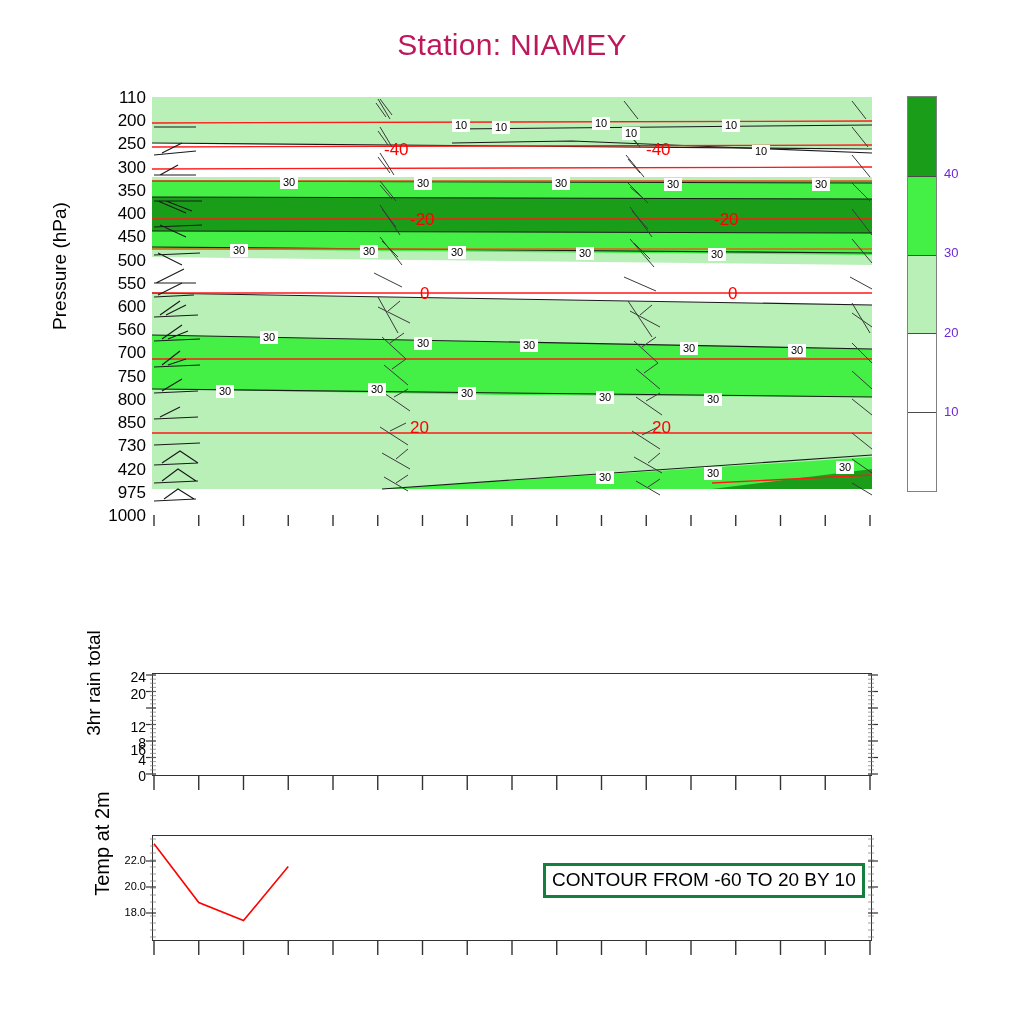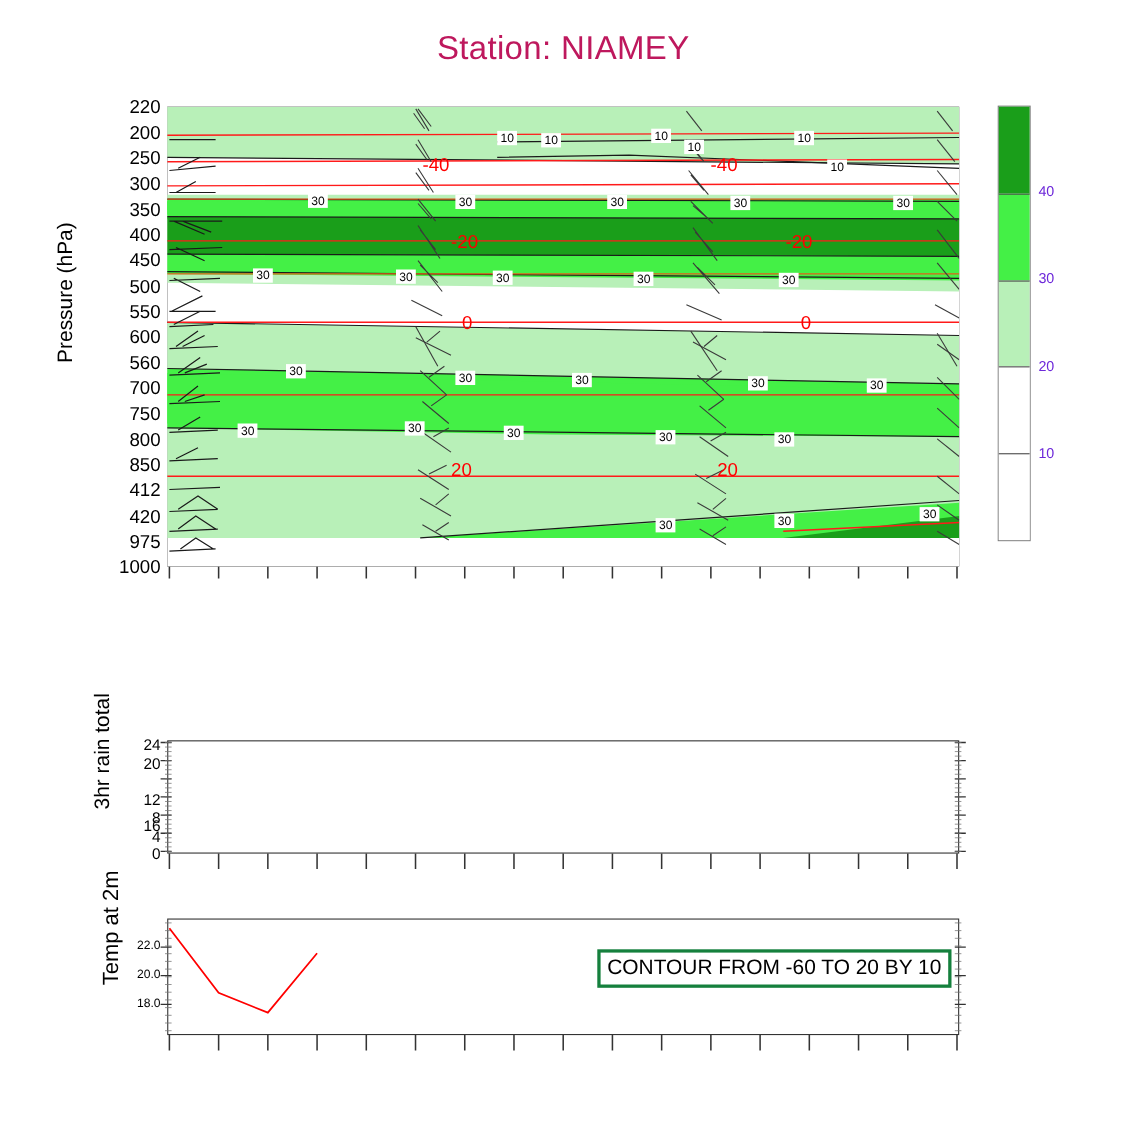--- a/index.html
+++ b/index.html
@@ -67,36 +67,36 @@
 
   .tick-axis{position:absolute;}
 </style>
 </head>
 <body>
 
 <div class="abs" id="title">Station: NIAMEY</div>
 
 <div class="abs" id="ylabel-pressure">Pressure (hPa)</div>
 <div class="abs" id="main-ylabels">
-    <div class="ylab" style="top: -8px;">220</div>
+    <div class="ylab" style="top: -8px;">110</div>
     <div class="ylab" style="top: 15.2222px;">200</div>
     <div class="ylab" style="top: 38.4444px;">250</div>
     <div class="ylab" style="top: 61.6667px;">300</div>
     <div class="ylab" style="top: 84.8889px;">350</div>
     <div class="ylab" style="top: 108.111px;">400</div>
     <div class="ylab" style="top: 131.333px;">450</div>
     <div class="ylab" style="top: 154.556px;">500</div>
     <div class="ylab" style="top: 177.778px;">550</div>
     <div class="ylab" style="top: 201px;">600</div>
     <div class="ylab" style="top: 224.222px;">560</div>
     <div class="ylab" style="top: 247.444px;">700</div>
     <div class="ylab" style="top: 270.667px;">750</div>
     <div class="ylab" style="top: 293.889px;">800</div>
     <div class="ylab" style="top: 317.111px;">850</div>
-    <div class="ylab" style="top: 340.333px;">412</div>
+    <div class="ylab" style="top: 340.333px;">730</div>
     <div class="ylab" style="top: 363.556px;">420</div>
     <div class="ylab" style="top: 386.778px;">975</div>
     <div class="ylab" style="top: 410px;">1000</div>
   </div>
 
 <div class="abs" id="main-panel"></div>
 
 <svg class="abs" id="main-svg" viewBox="0 0 720 418" preserveAspectRatio="none">
   <defs>
     <clipPath id="clipMain">

